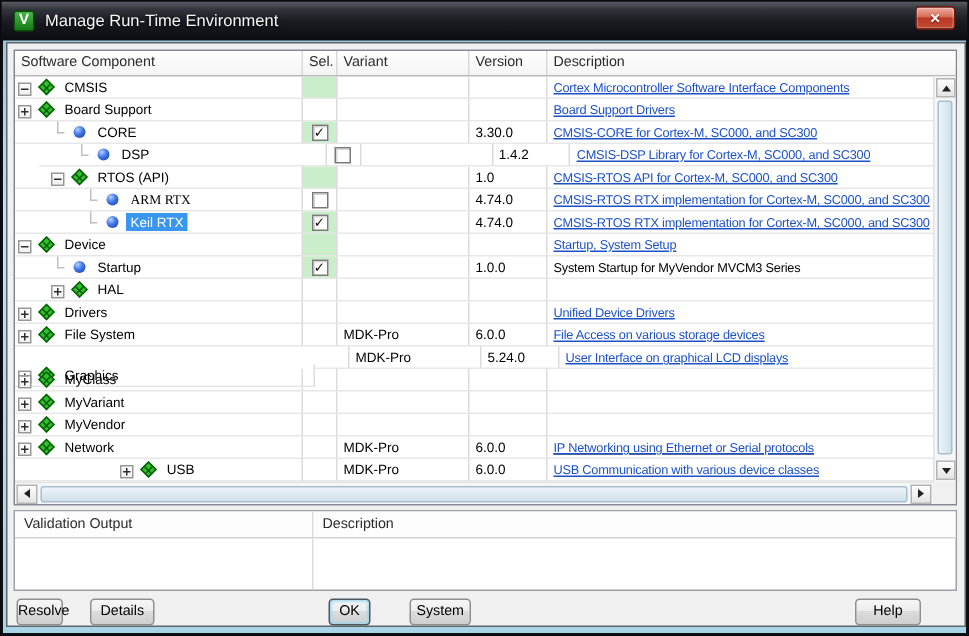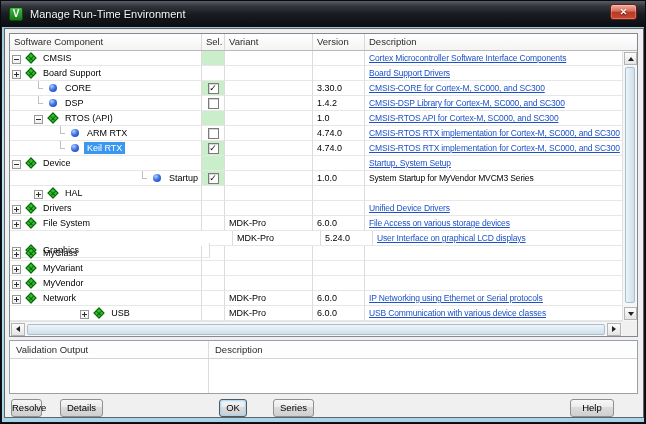--- a/index.html
+++ b/index.html
@@ -160,21 +160,21 @@
             <div class="td c-sel green" style="width: 23px;">
               <span class="cbx">✓</span>
             </div>
             <div class="td c-var" style="width: 88px;"></div>
             <div class="td c-ver" style="width: 52px;">3.30.0</div>
             <div class="td c-desc" style="width: 257px;">
               <span class="link">CMSIS-CORE for Cortex-M, SC000, and SC300</span>
             </div>
           </div>
           <div class="tr">
-            <div class="td c-comp" style="width: 192px;">
+            <div class="td c-comp" style="width: 192px; margin-left: 16px;">
               <span class="indent" style="width: 22px;"></span>
               <span class="slot conn"></span>
               <span class="icn">
                 <span class="ball"></span>
               </span>
               <span class="lbl">DSP</span>
             </div>
             <div class="td c-sel" style="width: 23px;">
               <span class="cbx"></span>
             </div>
@@ -194,21 +194,21 @@
               <span class="lbl">RTOS (API)</span>
             </div>
             <div class="td c-sel green" style="width: 23px;"></div>
             <div class="td c-var" style="width: 88px;"></div>
             <div class="td c-ver" style="width: 52px;">1.0</div>
             <div class="td c-desc" style="width: 257px;">
               <span class="link">CMSIS-RTOS API for Cortex-M, SC000, and SC300</span>
             </div>
           </div>
           <div class="tr">
-            <div class="td c-comp" style="width: 192px;">
+            <div class="td c-comp" style="width: 192px; font-family: Liberation Serif, serif;">
               <span class="indent" style="width: 44px;"></span>
               <span class="slot conn"></span>
               <span class="icn">
                 <span class="ball"></span>
               </span>
               <span class="lbl">ARM RTX</span>
             </div>
             <div class="td c-sel" style="width: 23px;">
               <span class="cbx"></span>
             </div>
@@ -246,21 +246,21 @@
               <span class="lbl">Device</span>
             </div>
             <div class="td c-sel green" style="width: 23px;"></div>
             <div class="td c-var" style="width: 88px;"></div>
             <div class="td c-ver" style="width: 52px;"></div>
             <div class="td c-desc" style="width: 257px;">
               <span class="link">Startup, System Setup</span>
             </div>
           </div>
           <div class="tr">
-            <div class="td c-comp" style="width: 192px; justify-content: flex-end;">
+            <div class="td c-comp" style="width: 192px;">
               <span class="indent" style="width: 22px;"></span>
               <span class="slot conn"></span>
               <span class="icn">
                 <span class="ball"></span>
               </span>
               <span class="lbl">Startup</span>
             </div>
             <div class="td c-sel green" style="width: 23px;">
               <span class="cbx">✓</span>
             </div>
@@ -443,16 +443,16 @@
       </div>
       <div class="vpbody">
         <div class="vb1"></div>
         <div></div>
       </div>
     </div>
 
     <div class="btn" style="left:6px;width:31px">Resolve</div>
     <div class="btn" style="left:55px;width:43px">Details</div>
     <div class="btn default" style="left:214px;width:28px">OK</div>
-    <div class="btn" style="left:268px;width:41px">Series</div>
+    <div class="btn" style="left:268px;width:41px">System</div>
     <div class="btn" style="left:565px;width:44px">Help</div>
   </div>
 </div>
 
 </body></html>

